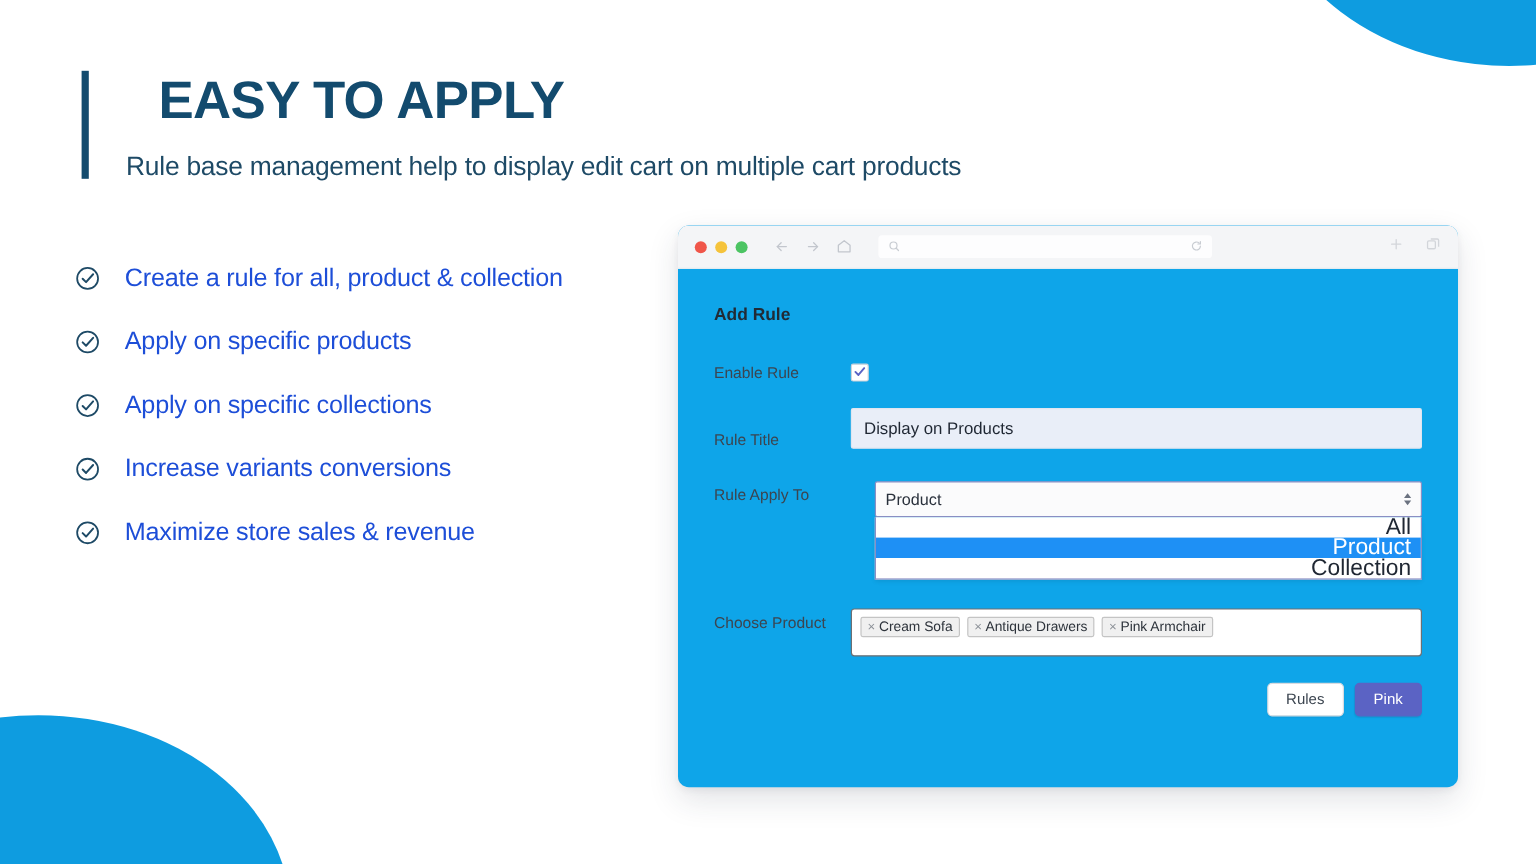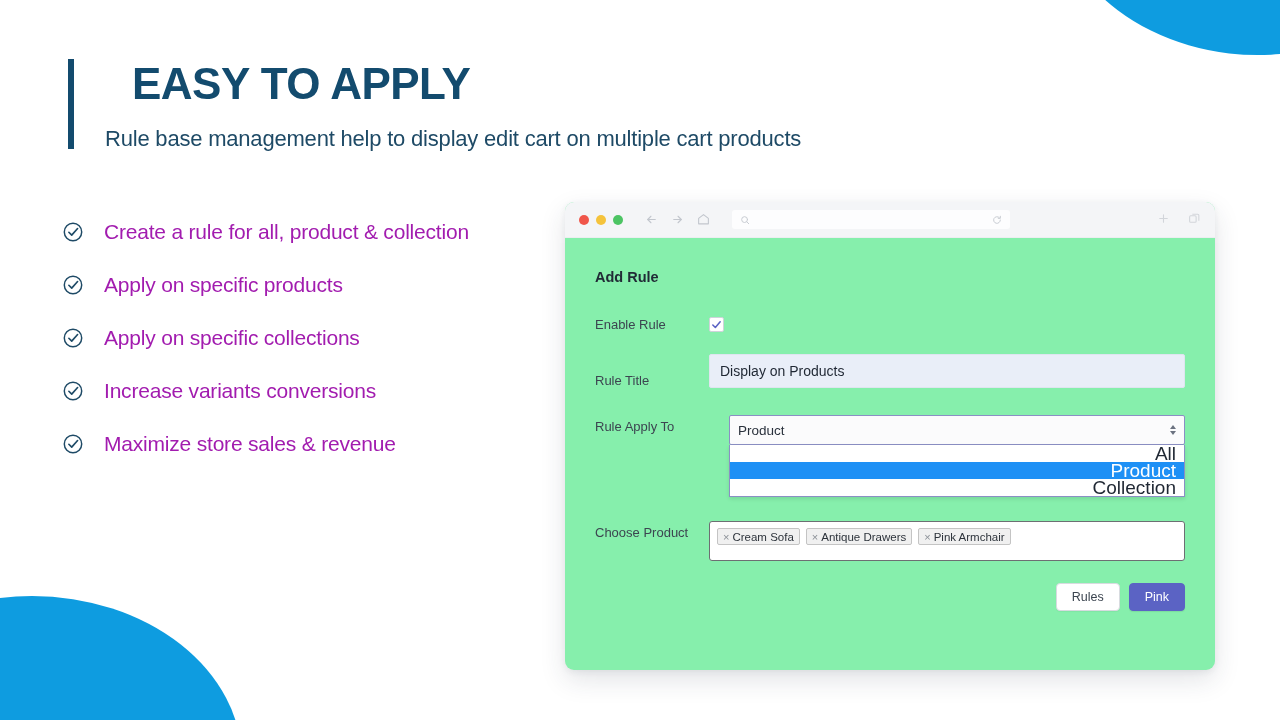--- a/index.html
+++ b/index.html
@@ -49,28 +49,28 @@
   }
 
   
   .bullets { position: absolute; left: 62px; top: 216px; width: 480px; }
   .bullet-row {
     display: flex; align-items: center;
     height: 32px; margin-bottom: 21px;
   }
   .check-icon { width: 22px; height: 22px; flex: 0 0 22px; margin-right: 20px; }
   .bullet-label {
-    font-size: 21px; color: #a21caf; letter-spacing: -0.2px; white-space: nowrap;
+    font-size: 21px; color: #1d4ed8; letter-spacing: -0.2px; white-space: nowrap;
   }
 
   
   .window {
-    position: absolute; left: 565px; top: 202px;
+    position: absolute; left: 565px; top: 188px;
     width: 650px; height: 468px;
-    background: #86efac;
+    background: #0ea5e9;
     border-radius: 9px;
     box-shadow: 0 10px 26px rgba(40,50,70,0.13), 0 2px 6px rgba(40,50,70,0.07);
     overflow: hidden;
   }
   .titlebar {
     height: 36px; background: #f4f5f7;
     display: flex; align-items: center; padding: 0 14px;
     border-bottom: 1px solid #eceef1;
   }
   .lights { display: flex; gap: 7px; margin-right: 22px; }

